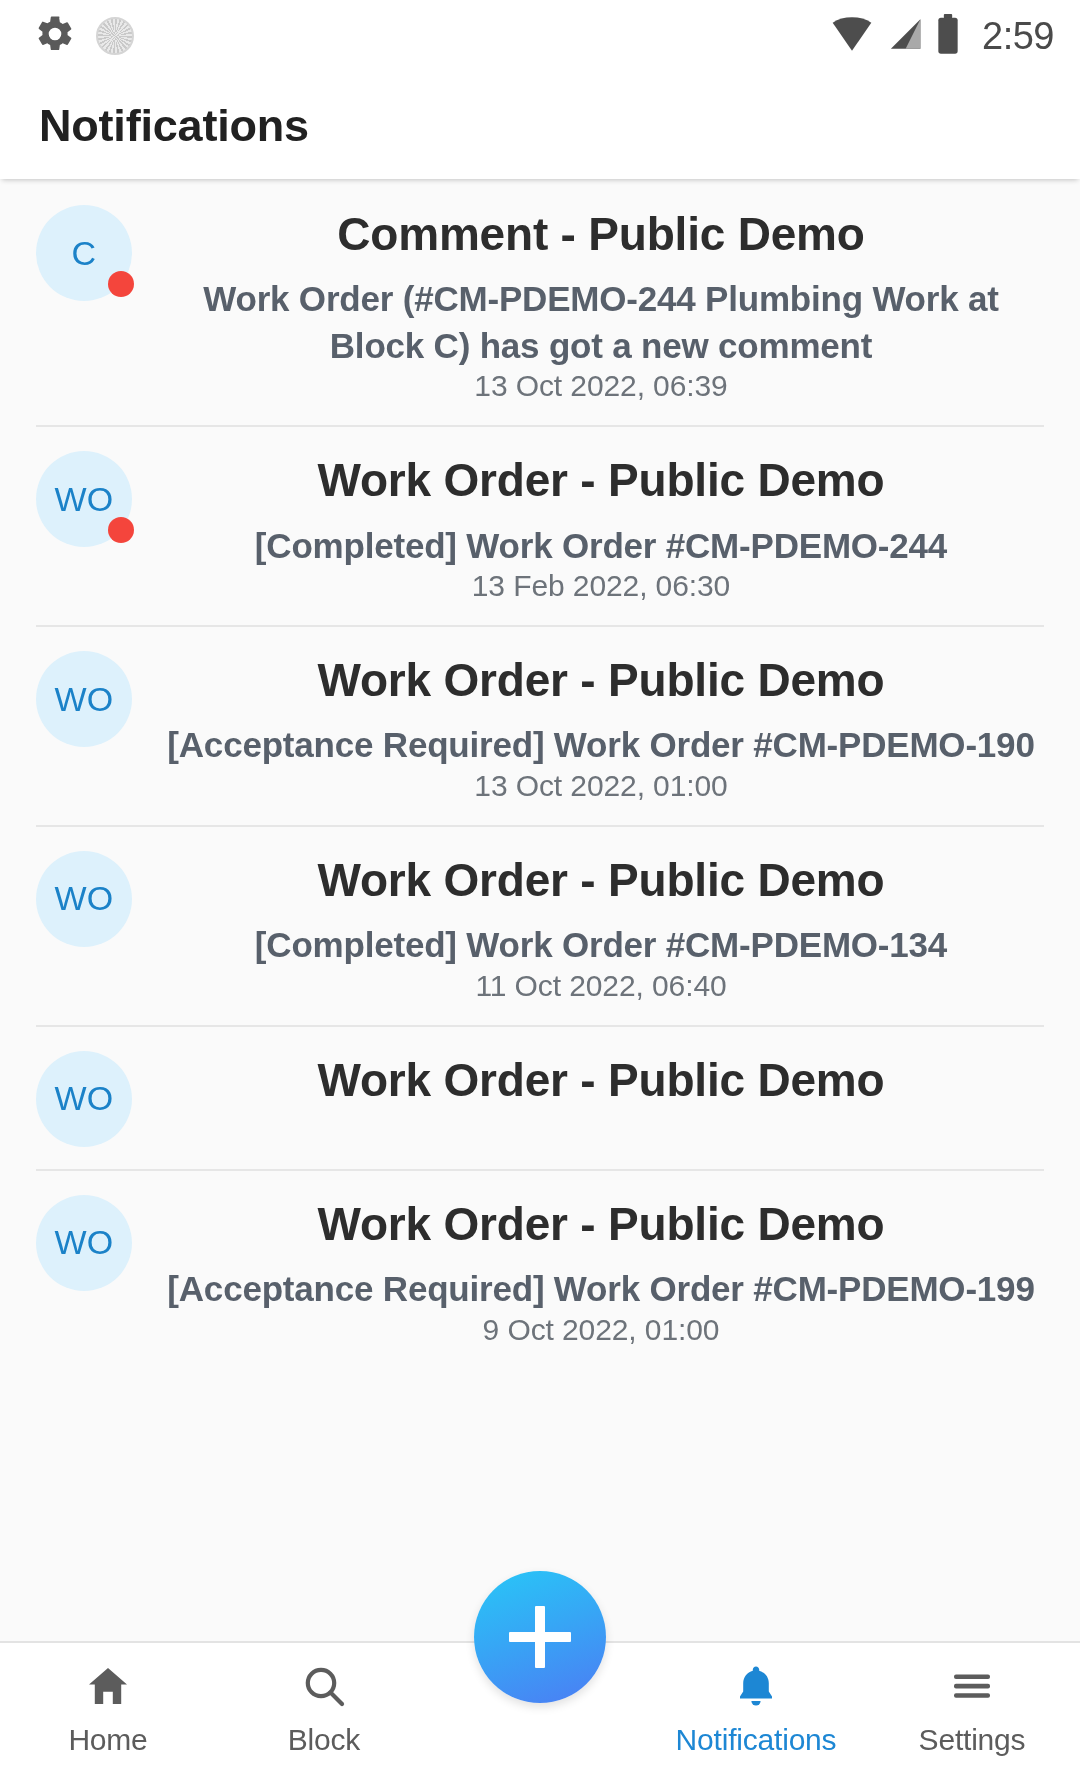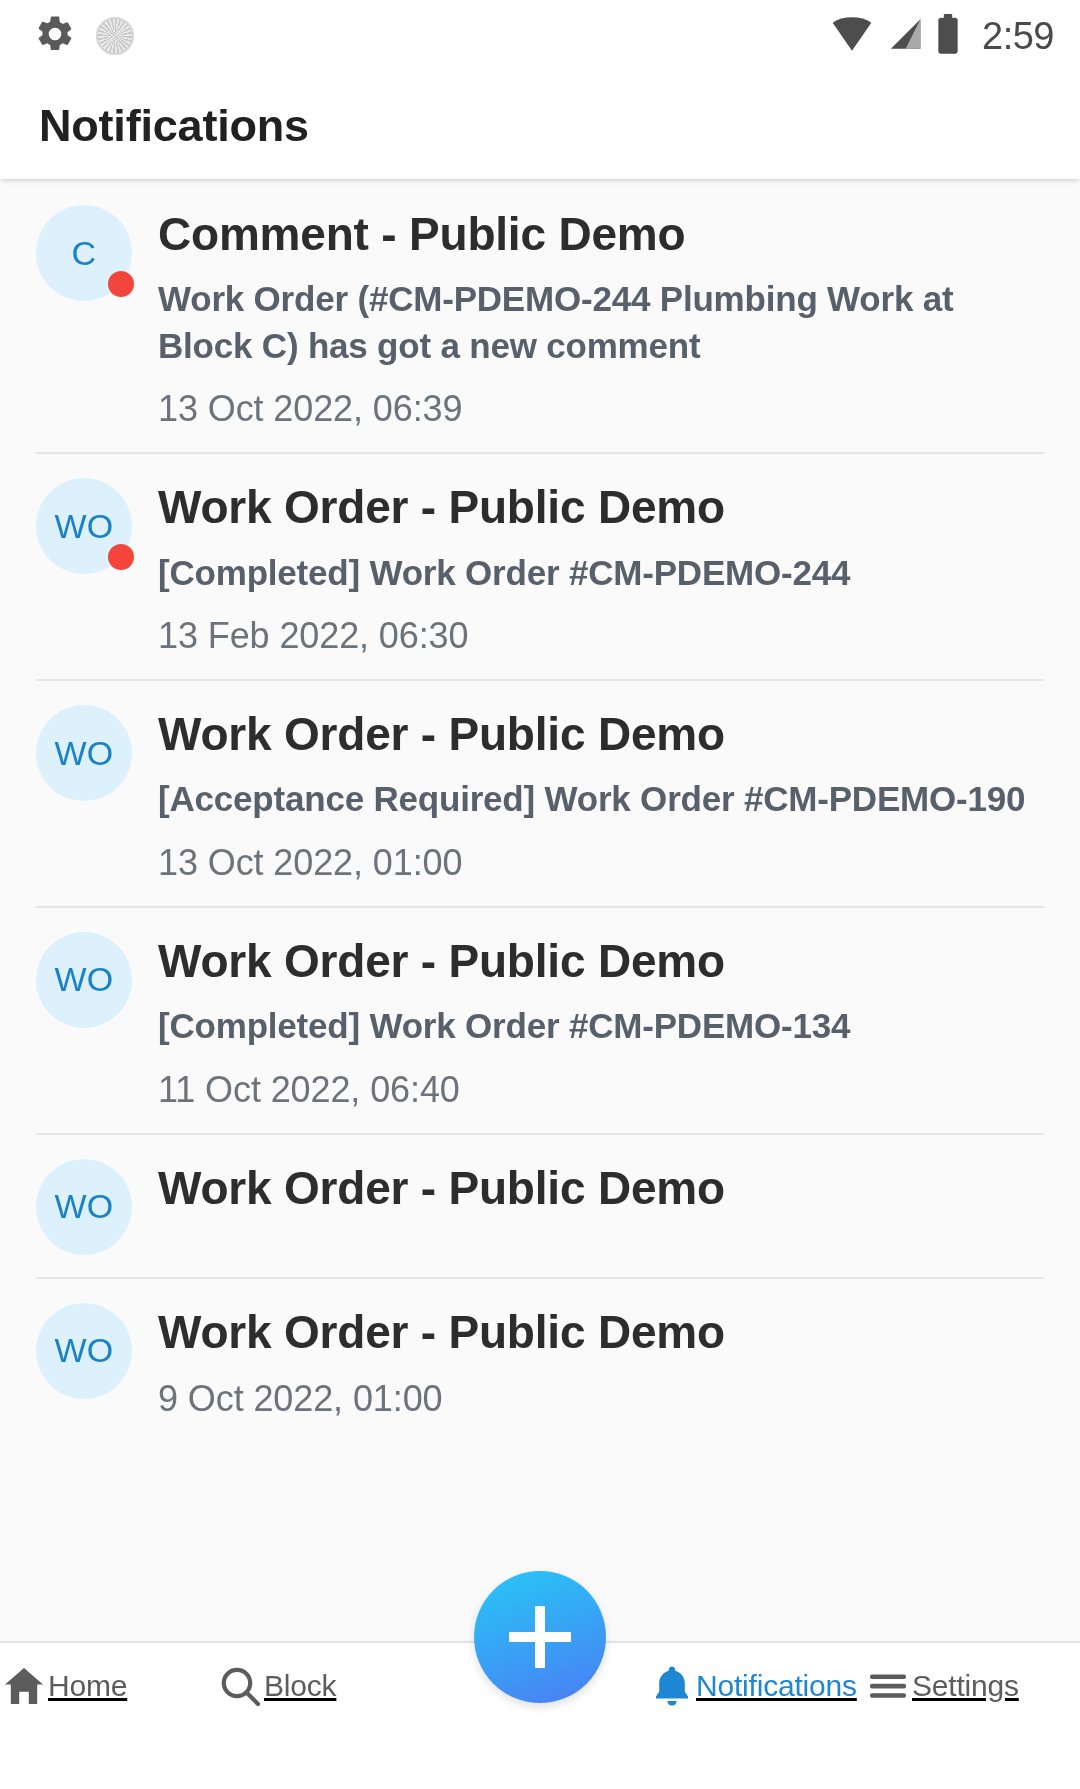--- a/index.html
+++ b/index.html
@@ -6,21 +6,21 @@
   html, body {
     width:1080px; height:1789px;
     background:#ffffff;
     font-family:"Liberation Sans", sans-serif;
     overflow:hidden;
   }
   .phone {
     position:relative;
     width:1080px; height:1789px;
     background:#0369a1;
-    display:flex; flex-direction:column;
+    display:flex; flex-direction:column;text-align:center;
   }
 
   
   .statusbar {
     height:72px; flex:0 0 72px;
     background:#ffffff;
     display:flex; align-items:center;
     padding:0 26px 0 34px;
   }
   .sb-left { display:flex; align-items:center; gap:20px; }
@@ -90,37 +90,36 @@
   .notif-title {
     font-size:46px; font-weight:700; color:#2d2d2d;
     line-height:1.18; letter-spacing:-0.2px;
   }
   .notif-message {
     margin-top:15px;
     font-size:35px; font-weight:700; color:#58606b;
     line-height:1.33; letter-spacing:-0.2px;
   }
   .notif-time {
-    margin-top:19px;
-    font-size:36px; font-weight:400; color:#6d737a;
+    font-size:30px; font-weight:400; color:#6d737a;
     letter-spacing:-0.1px;
   }
 
   
   .bottomnav {
     flex:0 0 148px; height:148px;
     background:#ffffff;
     border-top:2px solid #e3e3e3;
     display:flex; align-items:flex-start;
     position:relative; z-index:4;
     padding-top:18px;
   }
   .navitem {
-    flex:1 1 0; display:flex; flex-direction:row;
-    align-items:center; gap:0;text-decoration:underline;
+    flex:1 1 0; display:flex; flex-direction:column;
+    align-items:center; gap:12px;
   }
   .navitem.spacer { visibility:hidden; }
   .nav-label {
     font-size:30px; font-weight:400; color:#5c5c5c;
     letter-spacing:-0.2px;
   }
   .navitem.active .nav-label { color:#1d87d4; font-weight:400; }
   .nav-icon { height:50px; display:flex; align-items:center; justify-content:center; }
 
   .fab {
@@ -230,20 +229,21 @@
         <div class="notif-body">
           <div class="notif-title">Work Order - Public Demo</div>
         </div>
       </div>
       <div class="notif">
         <div class="avatar-wrap">
           <div class="avatar">WO</div>
         </div>
         <div class="notif-body">
           <div class="notif-title">Work Order - Public Demo</div>
+          <div class="notif-message">[Acceptance Required] Work Order #CM-PDEMO-199</div>
           <div class="notif-time">9 Oct 2022, 01:00</div>
         </div>
       </div>
     </div>
 
   <div class="fab">
     <span class="fab-plus"></span>
   </div>
 
   <div class="bottomnav">

